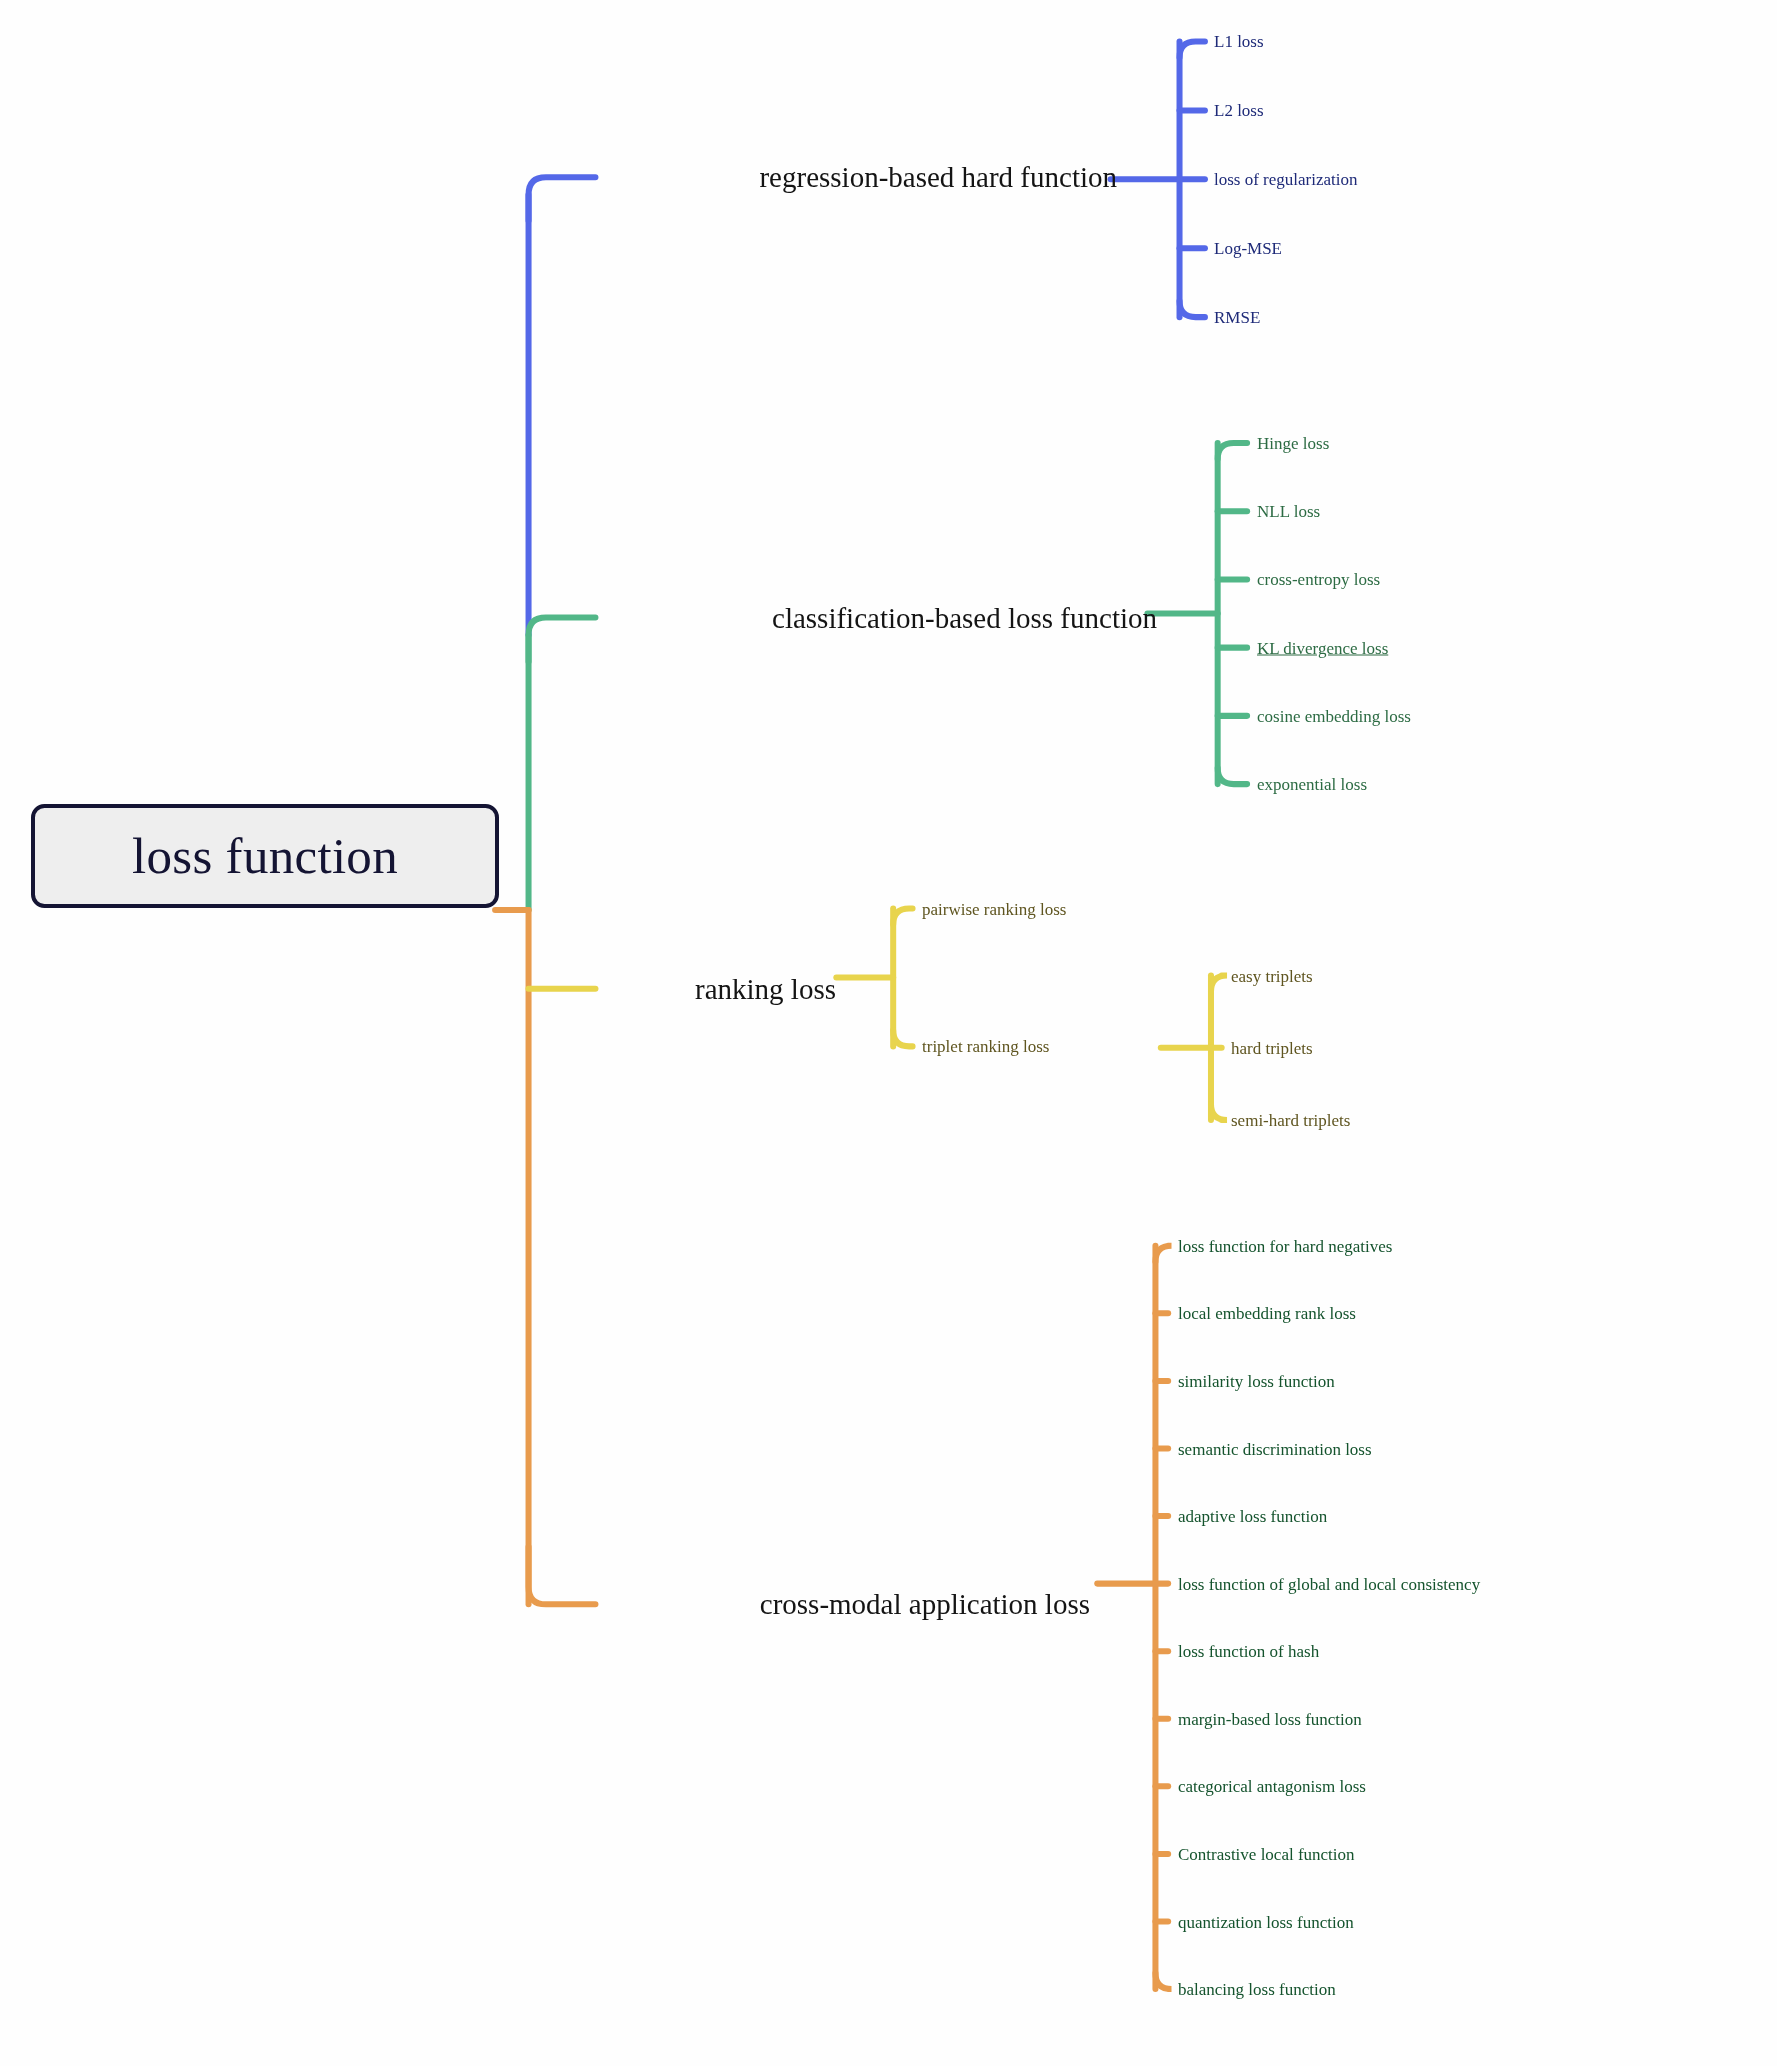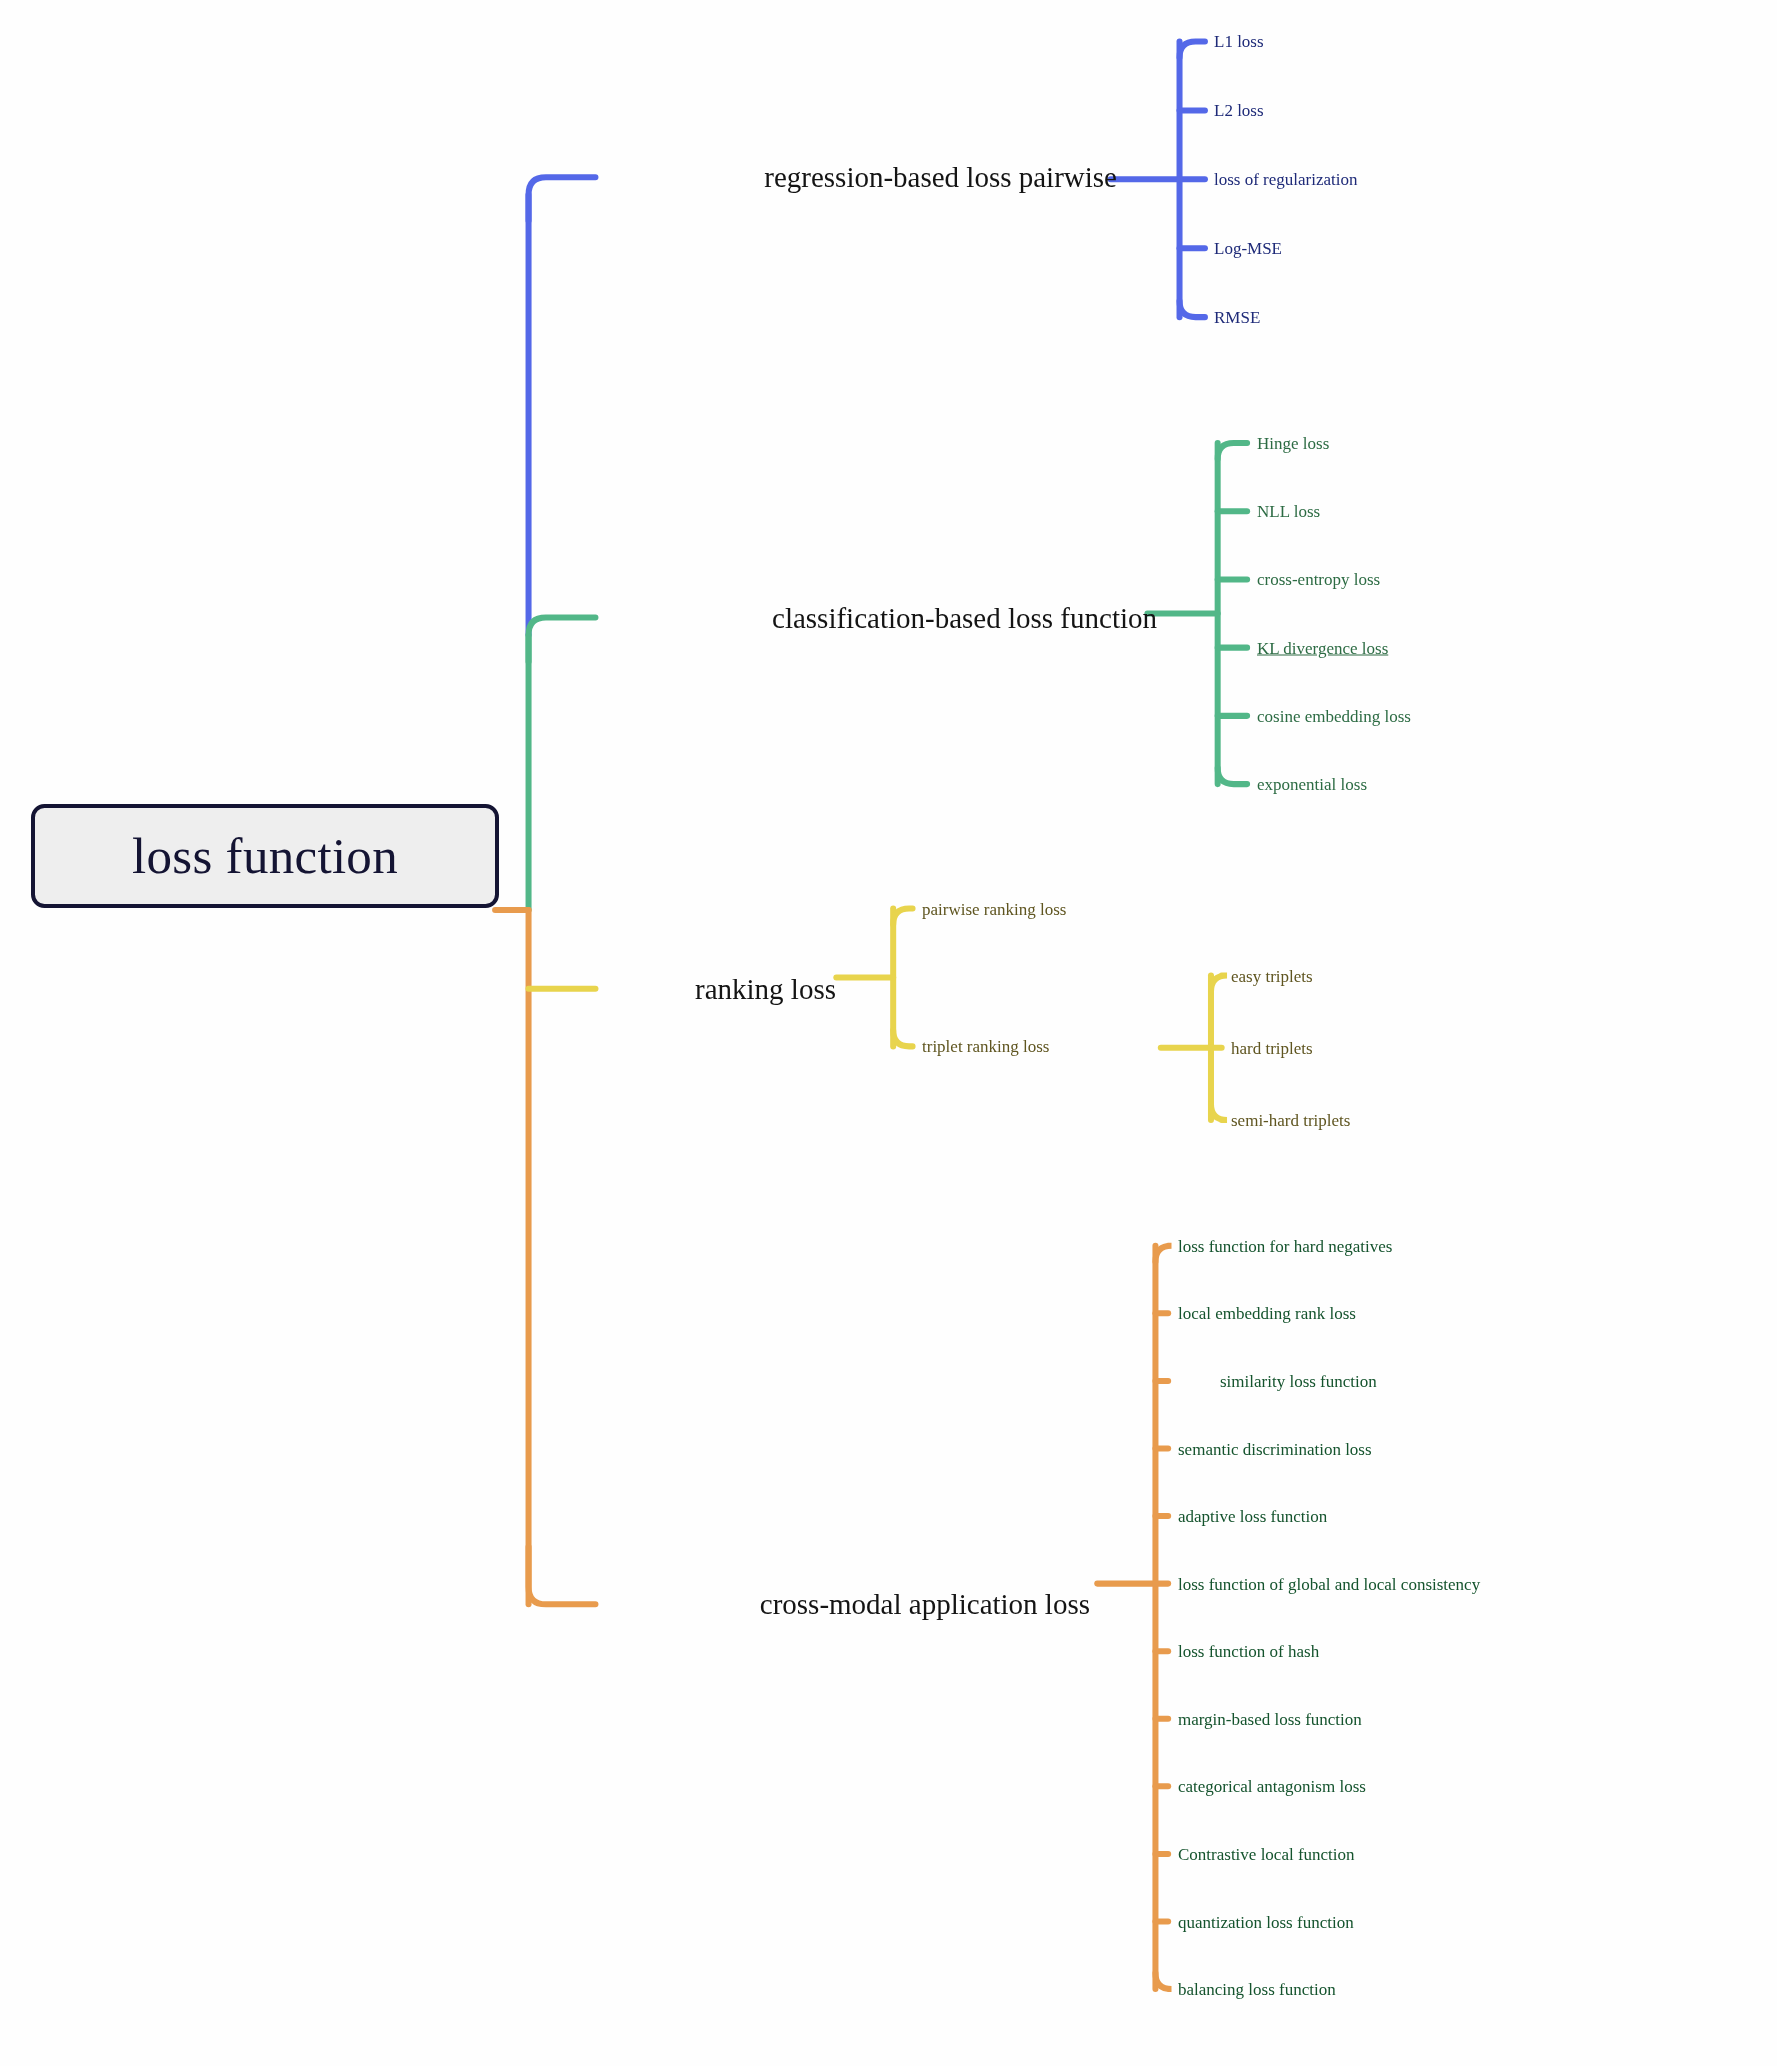--- a/index.html
+++ b/index.html
@@ -103,21 +103,21 @@
       <path d="M 1727 2771 L 1746 2771" stroke="#e89b4d" stroke-width="9" fill="none" stroke-linecap="round"></path>
       <path d="M 1727 2872 L 1746 2872" stroke="#e89b4d" stroke-width="9" fill="none" stroke-linecap="round"></path>
       <path d="M 1727 2949 Q 1727 2973 1751 2973 L 1746 2973" stroke="#e89b4d" stroke-width="9" fill="none" stroke-linecap="round"></path>
     </svg>
 
   <div class="root-node" style="left:31px; top:804px; width:468px; height:104px;">
     <span class="root-label">loss function</span>
   </div>
 
   <div class="node lvl1 ra" style="left:361px; top:177px; width:756px;">
-    <span>regression-based loss pairwise</span>
+    <span>regression-based hard function</span>
   </div>
   <div class="node lvl1 ra" style="left:361px; top:618px; width:796px;">
     <span>classification-based loss function</span>
   </div>
   <div class="node lvl1 ra" style="left:361px; top:989px; width:475px;">
     <span>ranking loss</span>
   </div>
   <div class="node lvl1 ra" style="left:361px; top:1604px; width:729px;">
     <span>cross-modal application loss</span>
   </div>
@@ -134,21 +134,21 @@
       <div class="node leaf c-green" style="left: 1257px; top: 648px; text-decoration: underline;"><span>KL divergence loss</span></div>
       <div class="node leaf c-green" style="left: 1257px; top: 716px;"><span>cosine embedding loss</span></div>
       <div class="node leaf c-green" style="left: 1257px; top: 784px;"><span>exponential loss</span></div>
       <div class="node leaf c-yellow" style="left: 922px; top: 909px;"><span>pairwise ranking loss</span></div>
       <div class="node leaf c-yellow" style="left: 922px; top: 1046px;"><span>triplet ranking loss</span></div>
       <div class="node leaf c-yellow" style="left: 1231px; top: 976px;"><span>easy triplets</span></div>
       <div class="node leaf c-yellow" style="left: 1231px; top: 1048px;"><span>hard triplets</span></div>
       <div class="node leaf c-yellow" style="left: 1231px; top: 1120px;"><span>semi-hard triplets</span></div>
       <div class="node leaf c-orange" style="left: 1178px; top: 1246px;"><span>loss function for hard negatives</span></div>
       <div class="node leaf c-orange" style="left: 1178px; top: 1313px;"><span>local embedding rank loss</span></div>
-      <div class="node leaf c-orange" style="left: 1220px; top: 1381px;"><span>similarity loss function</span></div>
+      <div class="node leaf c-orange" style="left: 1178px; top: 1381px;"><span>similarity loss function</span></div>
       <div class="node leaf c-orange" style="left: 1178px; top: 1449px;"><span>semantic discrimination loss</span></div>
       <div class="node leaf c-orange" style="left: 1178px; top: 1516px; text-align: right;"><span>adaptive loss function</span></div>
       <div class="node leaf c-orange" style="left: 1178px; top: 1584px;"><span>loss function of global and local consistency</span></div>
       <div class="node leaf c-orange" style="left: 1178px; top: 1651px;"><span>loss function of hash</span></div>
       <div class="node leaf c-orange" style="left: 1178px; top: 1719px;"><span>margin-based loss function</span></div>
       <div class="node leaf c-orange" style="left: 1178px; top: 1786px;"><span>categorical antagonism loss</span></div>
       <div class="node leaf c-orange" style="left: 1178px; top: 1854px;"><span>Contrastive local function</span></div>
       <div class="node leaf c-orange" style="left: 1178px; top: 1922px;"><span>quantization loss function</span></div>
       <div class="node leaf c-orange" style="left: 1178px; top: 1989px;"><span>balancing loss function</span></div>
     </div>

